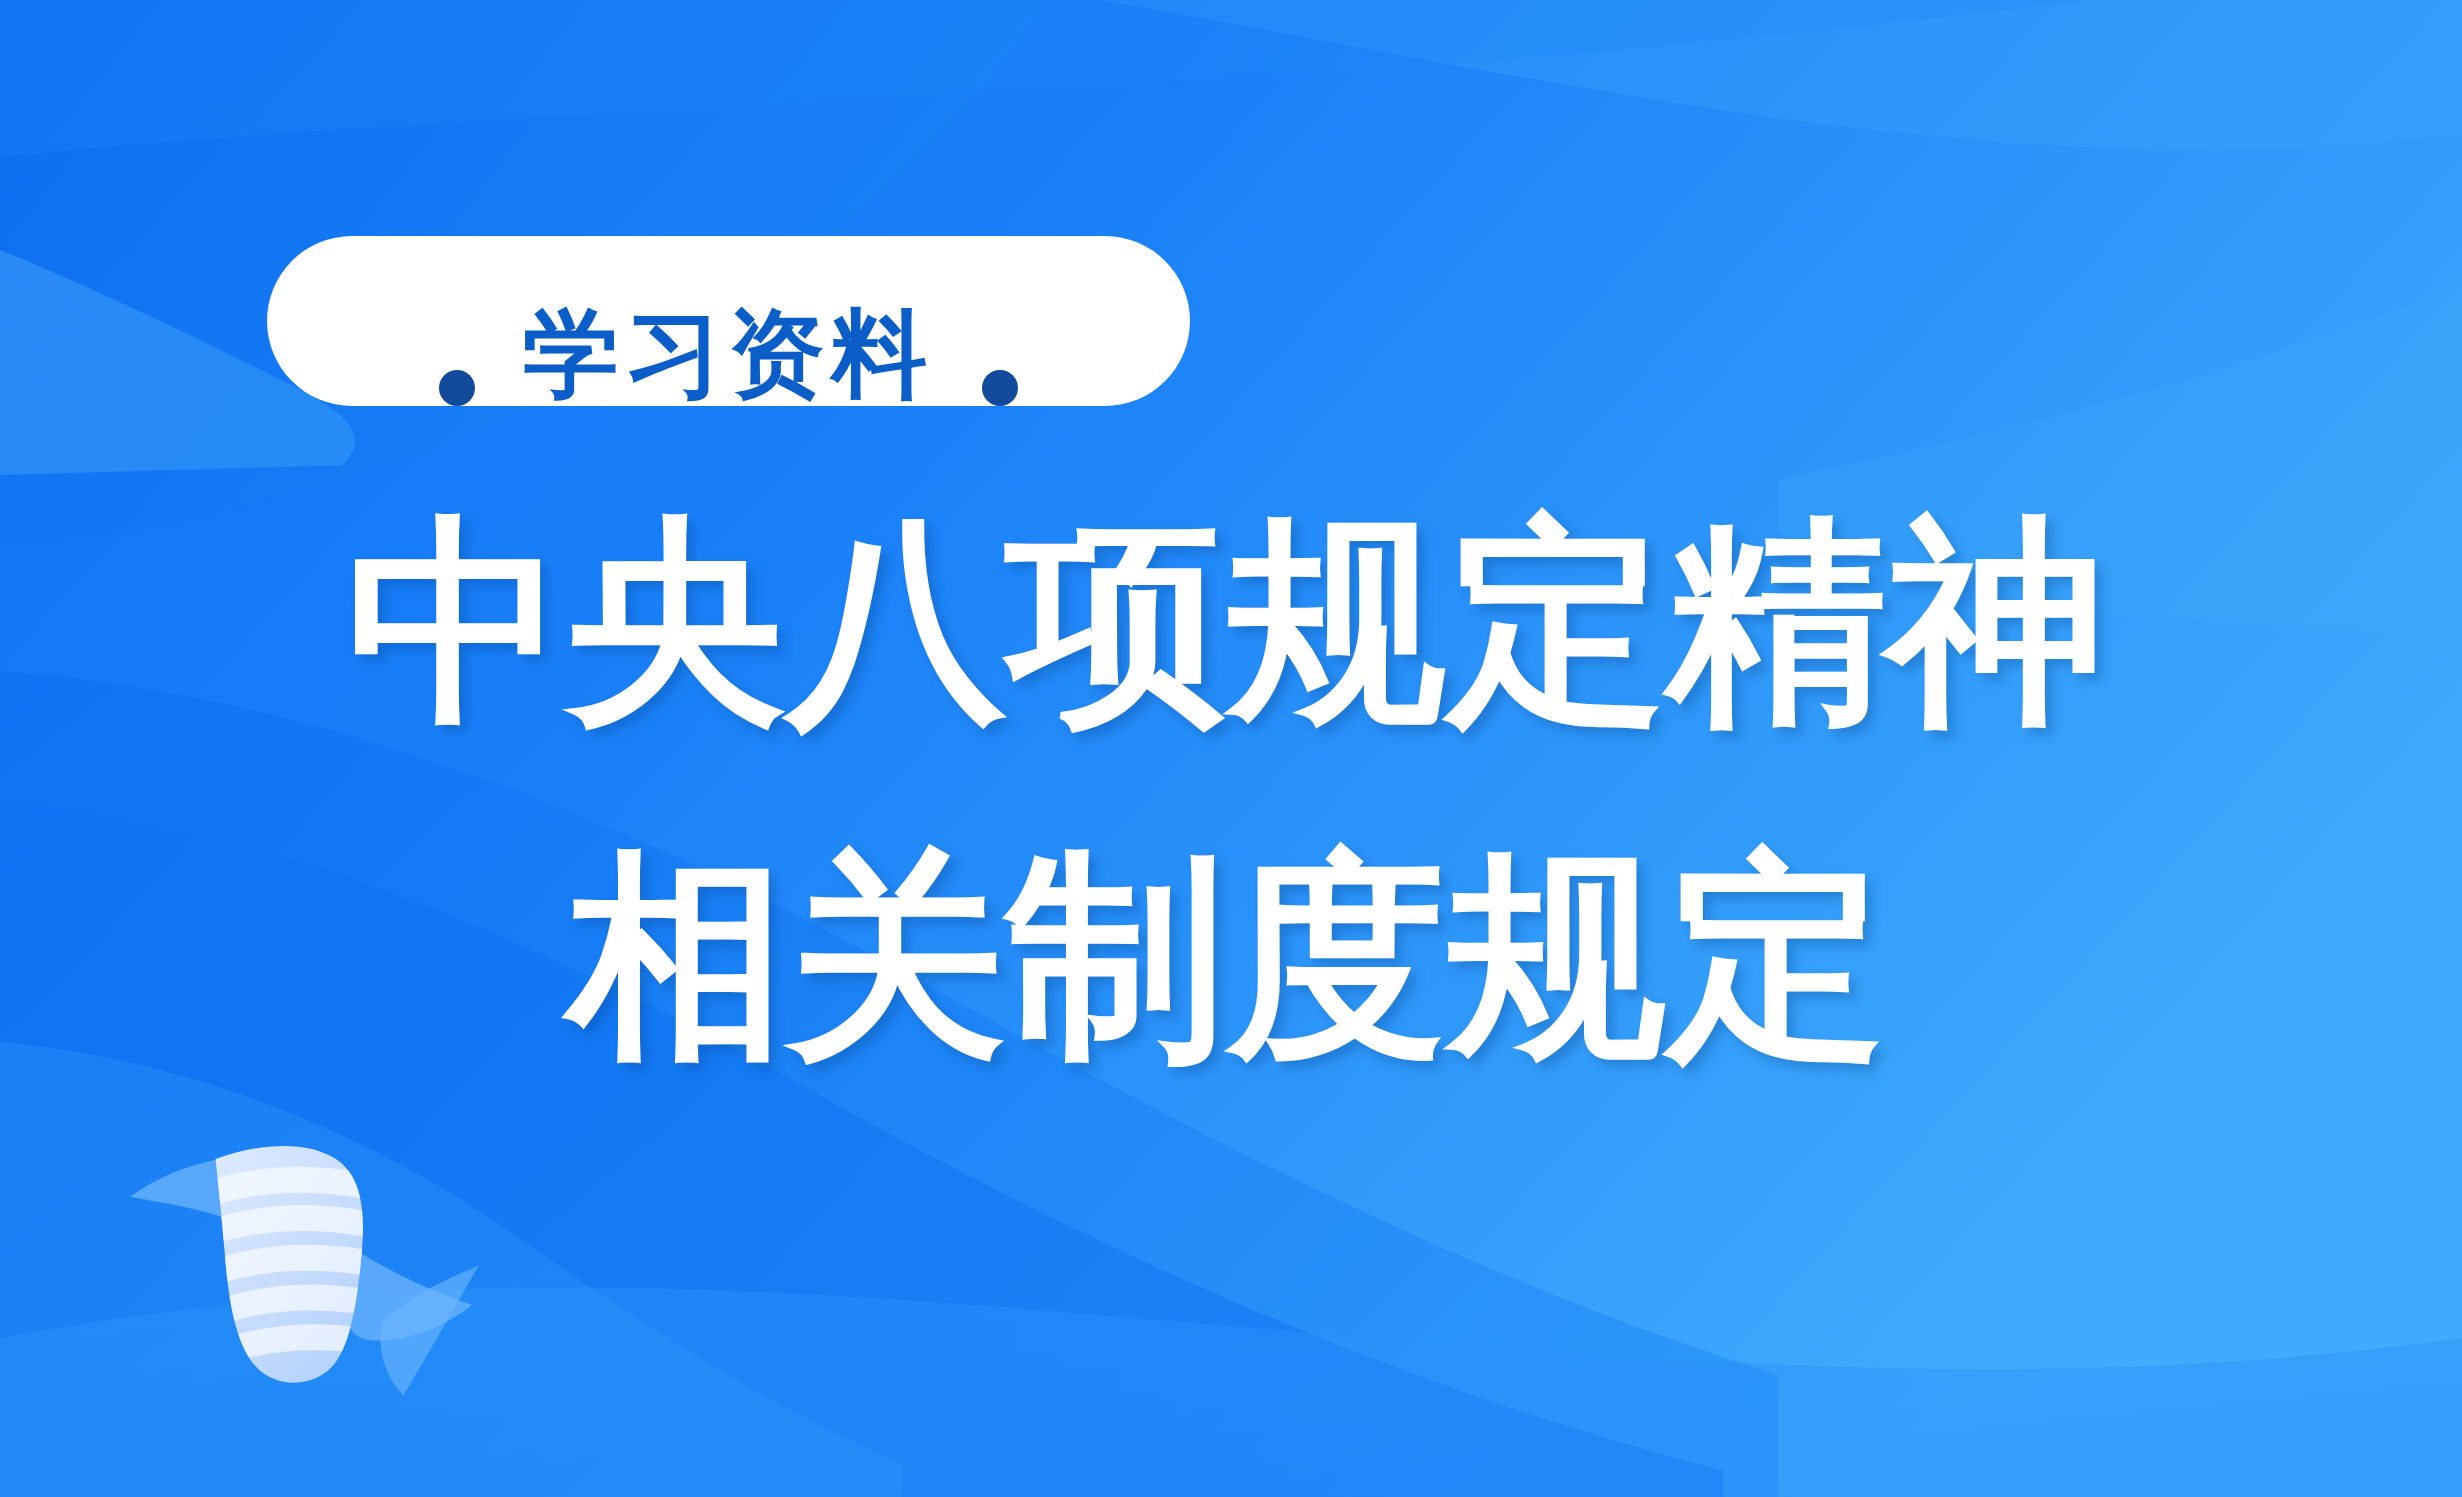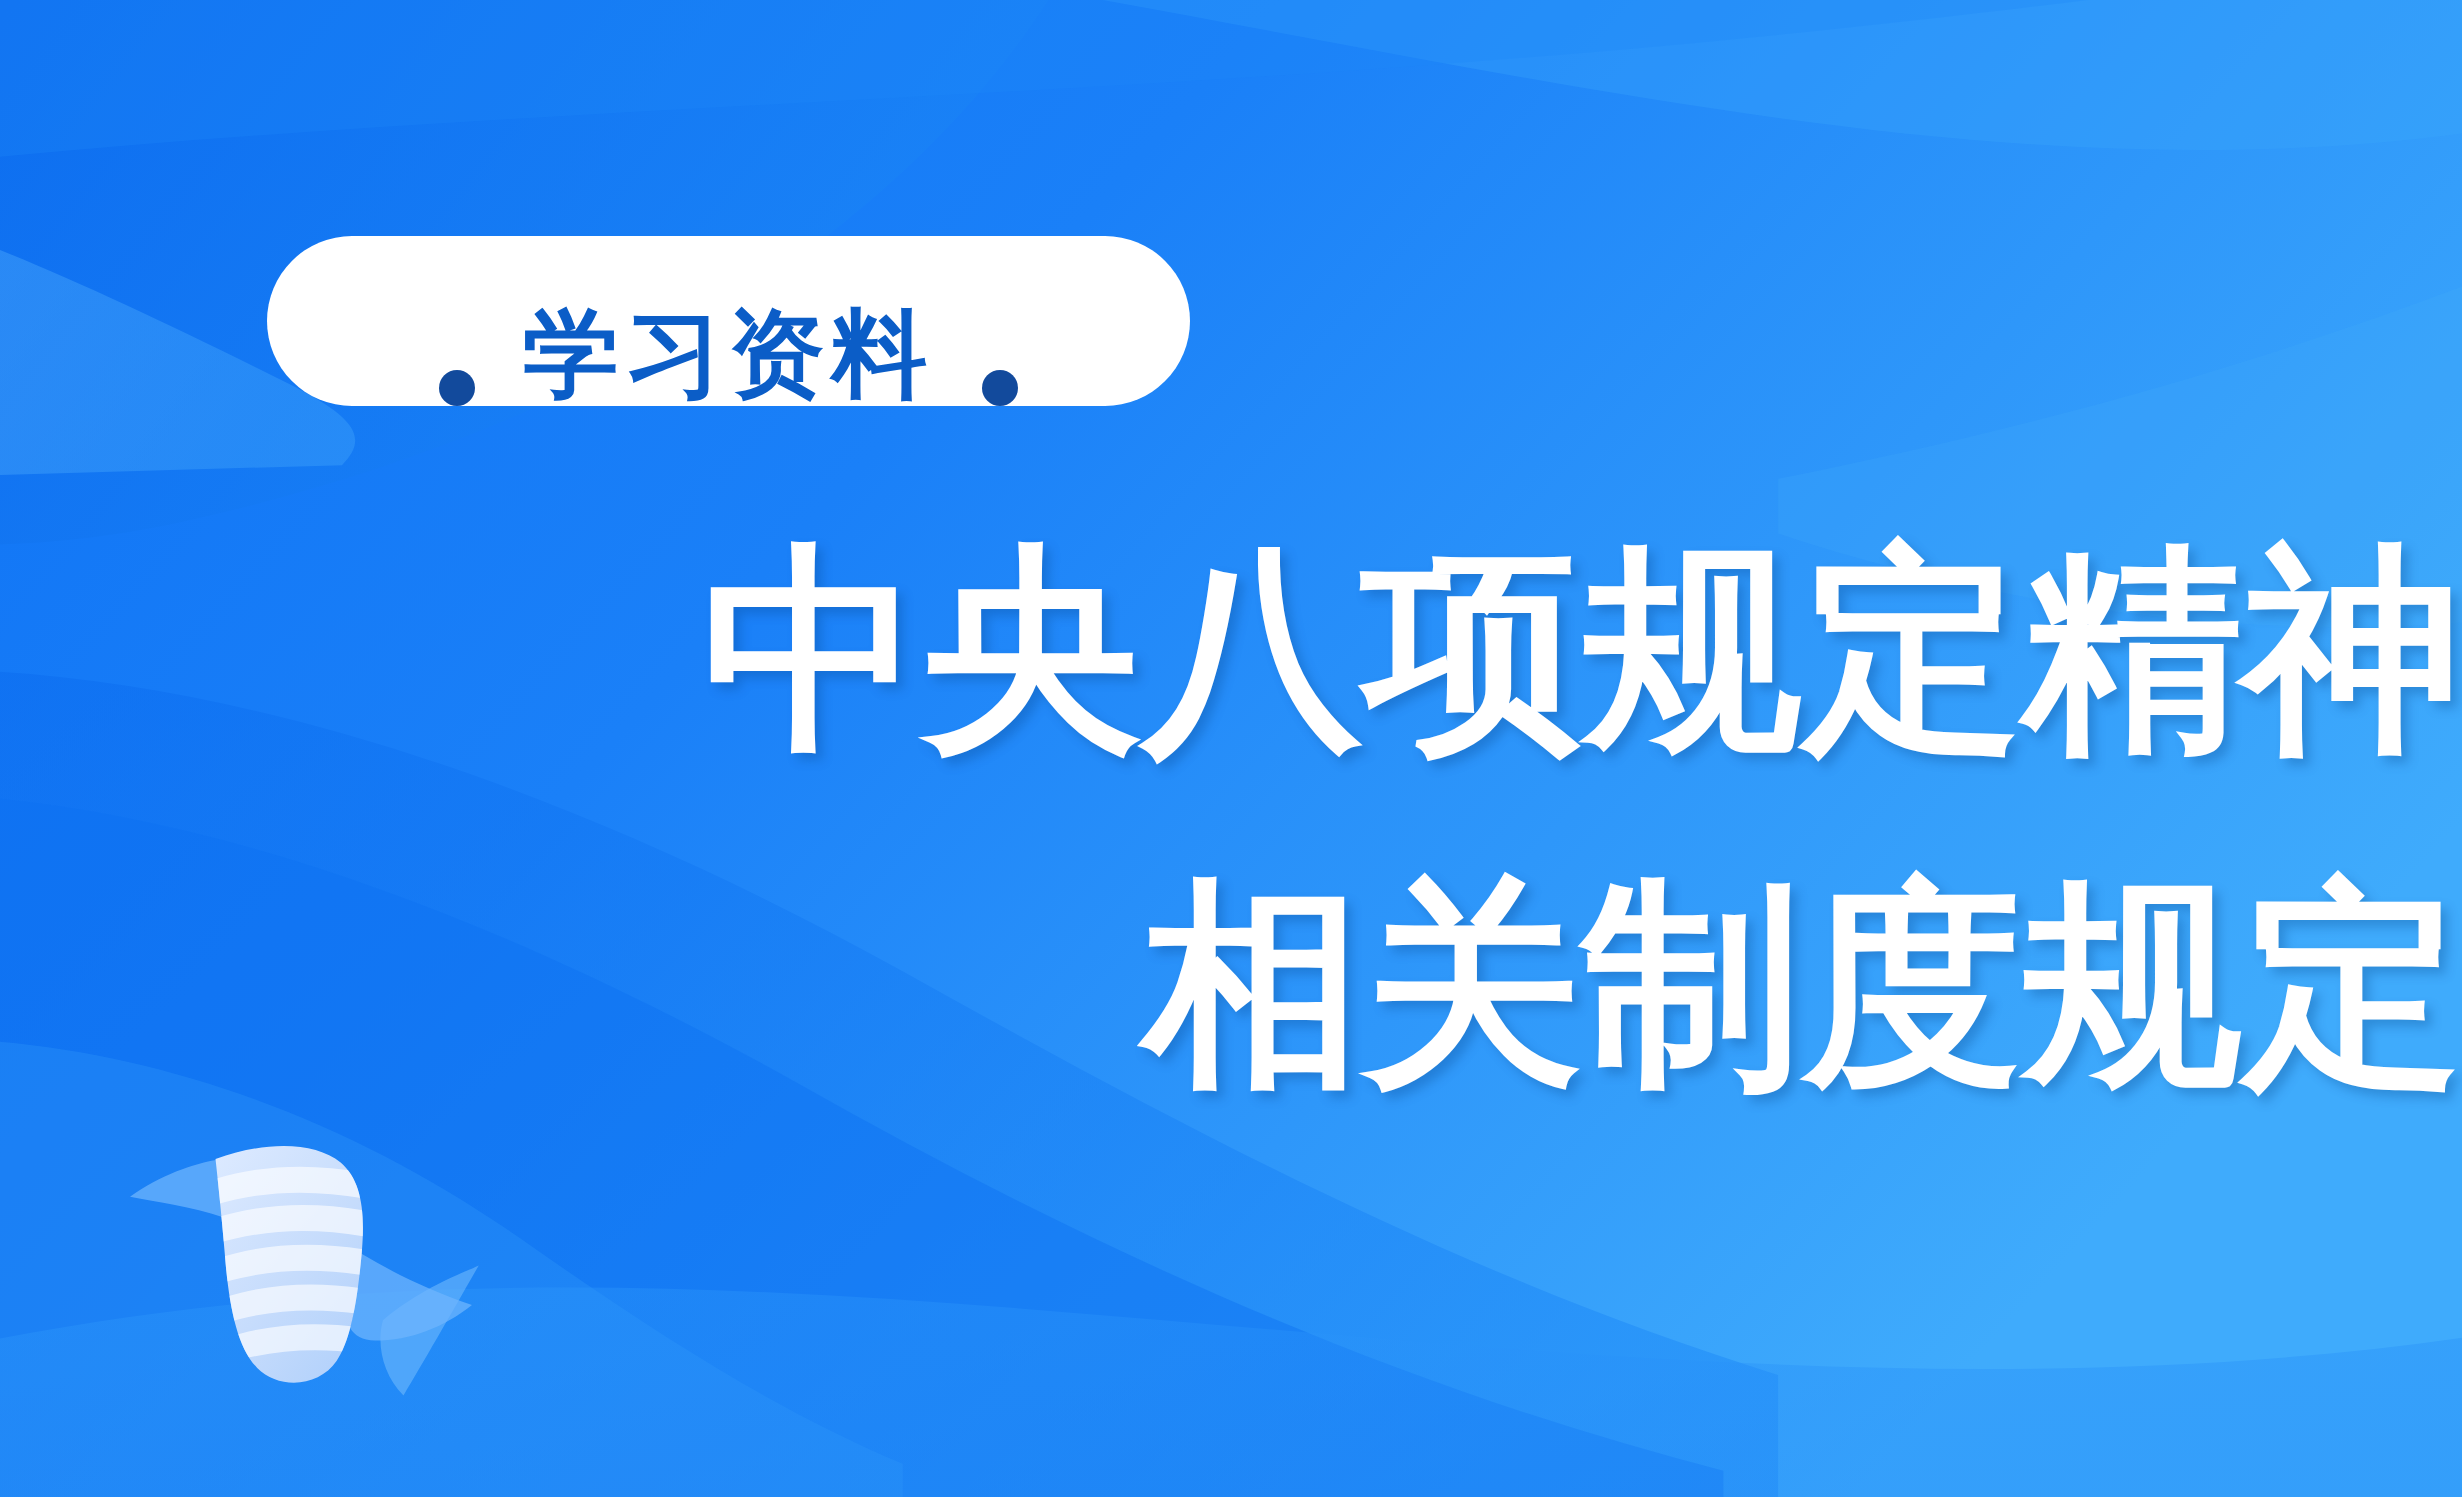--- a/index.html
+++ b/index.html
@@ -62,23 +62,23 @@
     letter-spacing: 6.8px;
     line-height: 1;
     white-space: nowrap;
     padding-bottom: 4.1px;
   }
 
   
   .title-block {
     position: absolute;
     left: 0;
-    top: 540px;
+    top: 512px;
     width: 2462px;
-    text-align: right;
+    text-align: center;
   }
   .title-line {
     color: #ffffff;
     font-weight: 700;
     line-height: 1.00;
     white-space: nowrap;
     text-shadow: 6.8px 6.8px 11px rgba(5, 60, 130, 0.28);
   }
   .title-line-1 {
     font-size: 220px;

